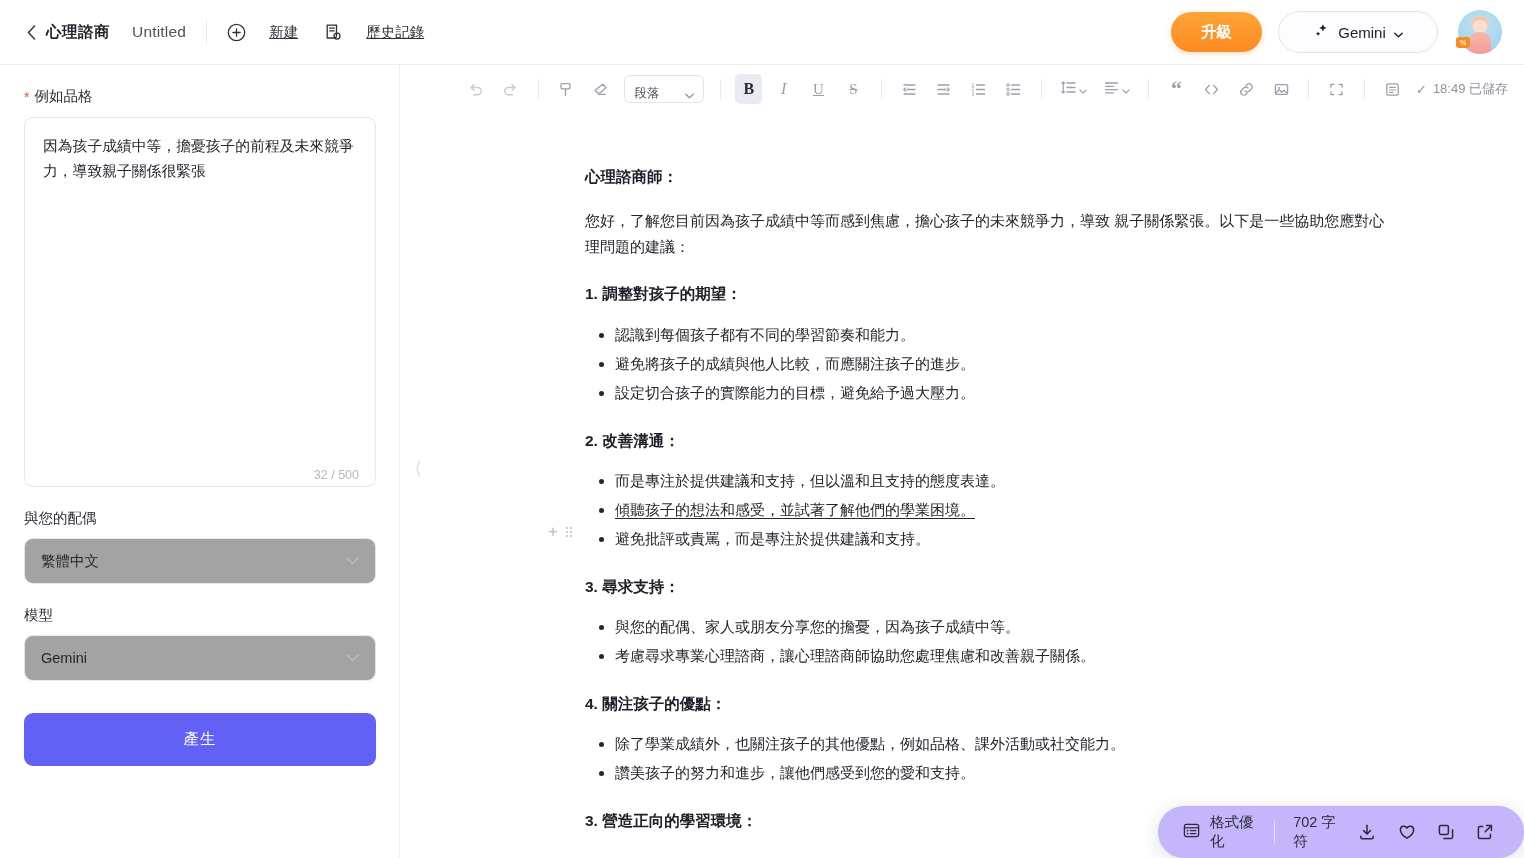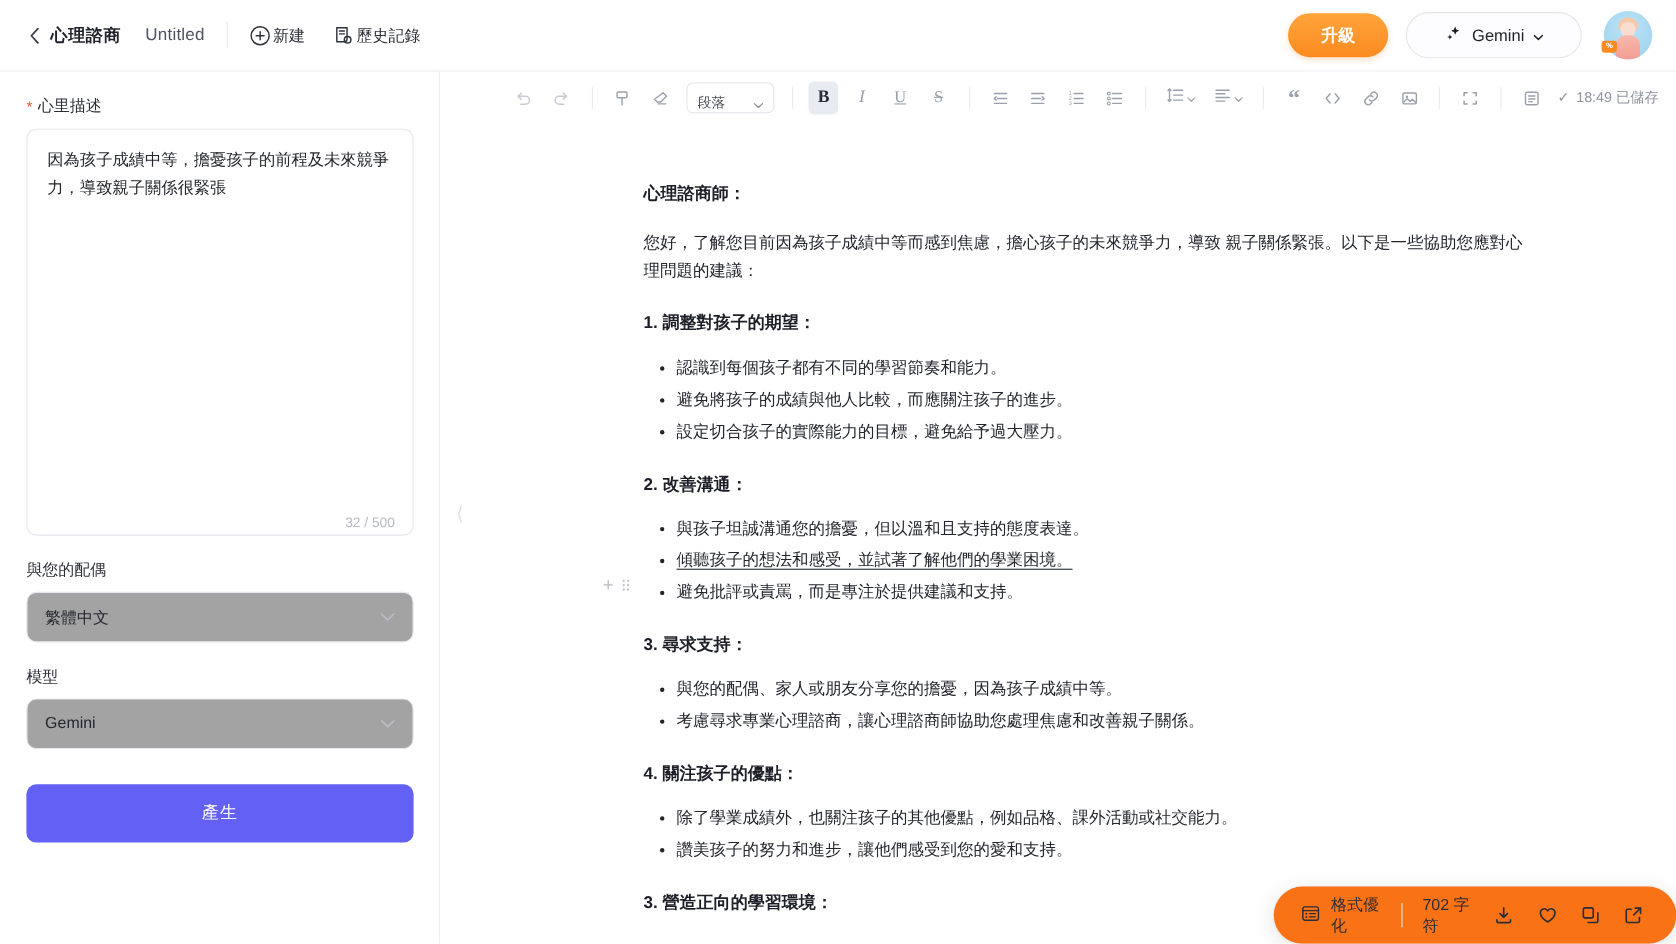--- a/index.html
+++ b/index.html
@@ -25,22 +25,22 @@
   }
   .app-title {
     font-size: 15.5px; font-weight: bold; color: #1f222a;
     margin-left: 6px; letter-spacing: .5px;
   }
   .doc-title {
     font-size: 15.5px; color: #4d5260; margin-left: 22px; letter-spacing: .2px;
   }
   .tb-divider { width: 1px; height: 24px; background: #e6e8ec; margin: 0 20px; }
   .tb-action {
-    display: flex; align-items: flex-end; gap: 2px; cursor: pointer;
-    font-size: 14.5px; color: #2d3039; margin-right: 26px;
+    display: flex; align-items: flex-end; gap: 23px; cursor: pointer;
+    font-size: 14.5px; color: #2d3039; margin-right: 26px; text-decoration: underline;
   }
   .tb-action svg { display: block; }
 
   .spacer { flex: 1 1 auto; }
 
   .upgrade-btn {
     height: 40px; padding: 0 30px; border-radius: 20px;
     background: linear-gradient(180deg,#ffa43a 0%,#fb8b20 100%);
     color: #fff; font-size: 15.5px; font-weight: bold;
     display: flex; align-items: center; justify-content: center;
@@ -187,21 +187,21 @@
   }
   .bh-plus { font-size: 17px; cursor: pointer; line-height: 1; }
   .bh-drag {
     display: grid; grid-template-columns: 2px 2px; gap: 2px; cursor: grab;
   }
   .bh-drag i { width: 2px; height: 2px; background: #b9bdc6; border-radius: 50%; display:block;}
 
   
   .float-bar {
     position: absolute; left: 758px; top: 793px; transform: translateY(-100%);
-    height: 52px; background: #f97316; border-radius: 26px;
+    height: 52px; background: #c4b5fd; border-radius: 26px;
     box-shadow: 0 4px 20px rgba(26,30,40,.13), 0 0 0 1px rgba(0,0,0,.03);
     display: flex; align-items: center; padding: 0 24px; gap: 0; z-index: 20;
   }
   .fb-item {
     display: flex; align-items: center; gap: 9px; cursor: pointer;
     font-size: 14.5px; color: #2a2d35;
   }
   .fb-sep { width: 1px; height: 22px; background: #e6e8ec; margin: 0 18px; }
   .fb-count { font-size: 14.5px; color: #2a2d35; }
   .fb-icon {
@@ -272,21 +272,21 @@
         <div class="av-head"></div>
         <div class="av-body"></div>
       </div>
       <div class="av-badge">%</div>
     </div>
   </div>
 
   <div class="left-panel">
     <div class="field-label">
       <span class="req-star">*</span>
-      <span>心里描述</span>
+      <span>例如品格</span>
     </div>
 
     <div class="textarea-box">
       <div class="textarea-text">因為孩子成績中等，擔憂孩子的前程及未來競爭力，導致親子關係很緊張</div>
       <div class="char-count">32 / 500</div>
     </div>
 
     <div class="sec-label">與您的配偶</div>
     <div class="select-box">
       <span class="select-val">繁體中文</span>
@@ -478,21 +478,21 @@
 
       <h4>1. 調整對孩子的期望：</h4>
       <ul>
         <li>認識到每個孩子都有不同的學習節奏和能力。</li>
         <li>避免將孩子的成績與他人比較，而應關注孩子的進步。</li>
         <li>設定切合孩子的實際能力的目標，避免給予過大壓力。</li>
       </ul>
 
       <h4>2. 改善溝通：</h4>
       <ul>
-        <li>與孩子坦誠溝通您的擔憂，但以溫和且支持的態度表達。</li>
+        <li>而是專注於提供建議和支持，但以溫和且支持的態度表達。</li>
         <li class="u">傾聽孩子的想法和感受，並試著了解他們的學業困境。</li>
         <li>避免批評或責罵，而是專注於提供建議和支持。</li>
       </ul>
 
       <h4>3. 尋求支持：</h4>
       <ul>
         <li>與您的配偶、家人或朋友分享您的擔憂，因為孩子成績中等。</li>
         <li>考慮尋求專業心理諮商，讓心理諮商師協助您處理焦慮和改善親子關係。</li>
       </ul>
 

